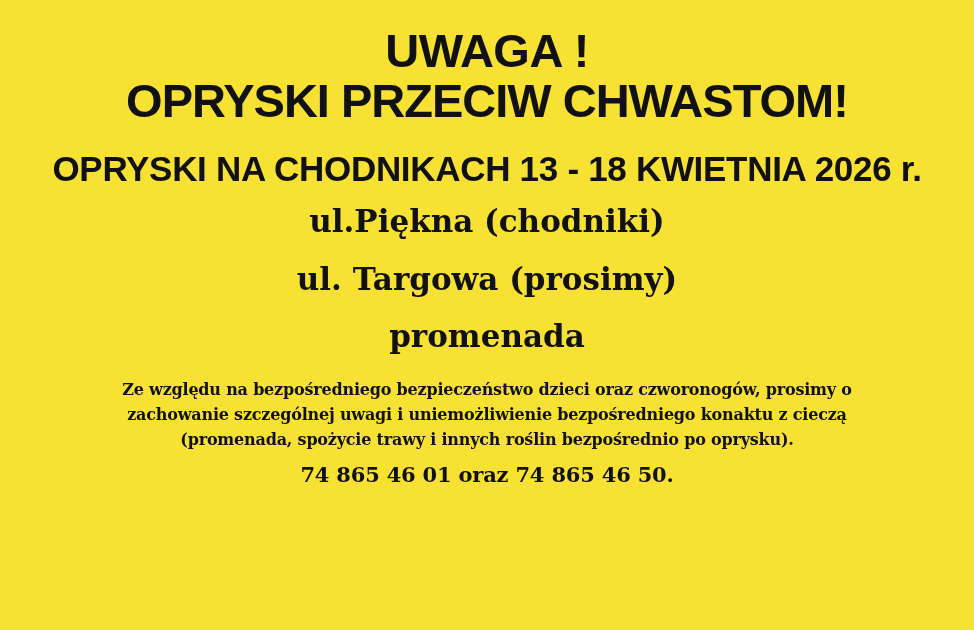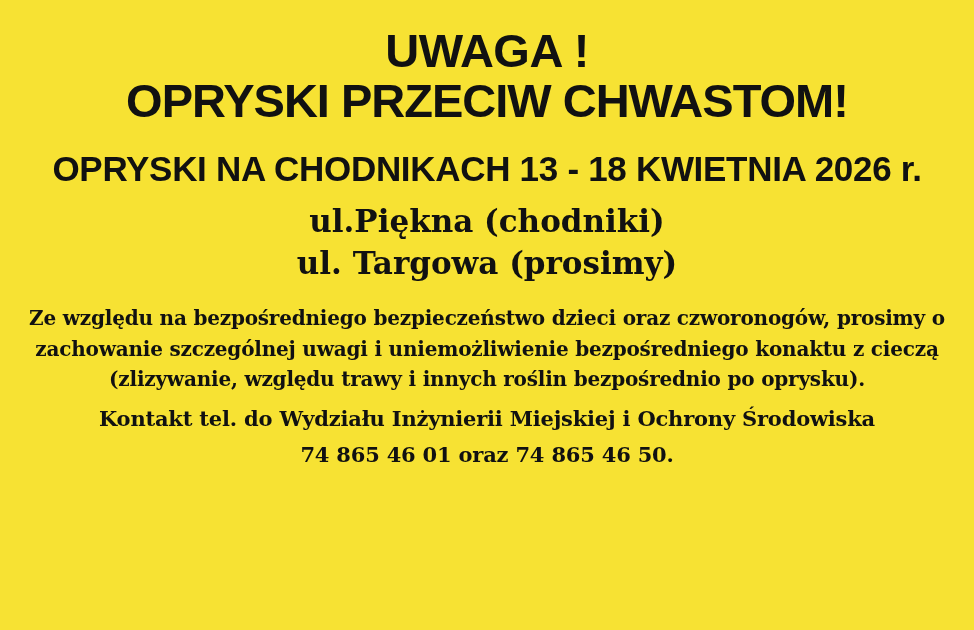--- a/index.html
+++ b/index.html
@@ -46,41 +46,41 @@
     font-size: 35px;
     line-height: 1.1;
     margin-top: 24px;
     letter-spacing: -0.3px;
   }
   .locations {
     margin-top: 14px;
     display: flex;
     flex-direction: column;
     align-items: center;
-    gap: 2px;
+    gap: 18px;
   }
   .location {
     font-family: "DejaVu Serif", serif;
     font-weight: bold;
     font-size: 31px;
     line-height: 1.28;
     letter-spacing: 0px;
   }
   .notice {
     margin-top: 22px;
     display: flex;
     flex-direction: column;
     align-items: center;
     gap: 3px;
     width: 100%;
   }
   .notice-line {
     font-family: "DejaVu Serif", serif;
     font-weight: bold;
-    font-size: 20px;
+    font-size: 16px;
     line-height: 1.36;
     letter-spacing: -0.2px;
   }
   .contact {
     margin-top: 12px;
     display: flex;
     flex-direction: column;
     align-items: center;
     gap: 8px;
     width: 100%;
@@ -105,26 +105,26 @@
 <div class="poster">
 
   <div class="headline headline-line-1">UWAGA !</div>
   <div class="headline headline-line-2">OPRYSKI PRZECIW CHWASTOM!</div>
 
   <div class="subheadline">OPRYSKI NA CHODNIKACH 13 - 18 KWIETNIA 2026 r.</div>
 
   <div class="locations">
     <div class="location">ul.Piękna (chodniki)</div>
     <div class="location">ul. Targowa (prosimy)</div>
+    <div class="location">promenada</div>
   </div>
 
   <div class="notice">
     <div class="notice-line">Ze względu na bezpośredniego bezpieczeństwo dzieci oraz czworonogów, prosimy o</div>
     <div class="notice-line">zachowanie szczególnej uwagi i uniemożliwienie bezpośredniego konaktu z cieczą</div>
-    <div class="notice-line">(zlizywanie, względu trawy i innych roślin bezpośrednio po oprysku).</div>
+    <div class="notice-line">(promenada, spożycie trawy i innych roślin bezpośrednio po oprysku).</div>
   </div>
 
   <div class="contact">
-    <div class="contact-line">Kontakt tel. do Wydziału Inżynierii Miejskiej i Ochrony Środowiska</div>
     <div class="phones">74 865 46 01 oraz 74 865 46 50.</div>
   </div>
 
 </div>
 
 </body></html>

